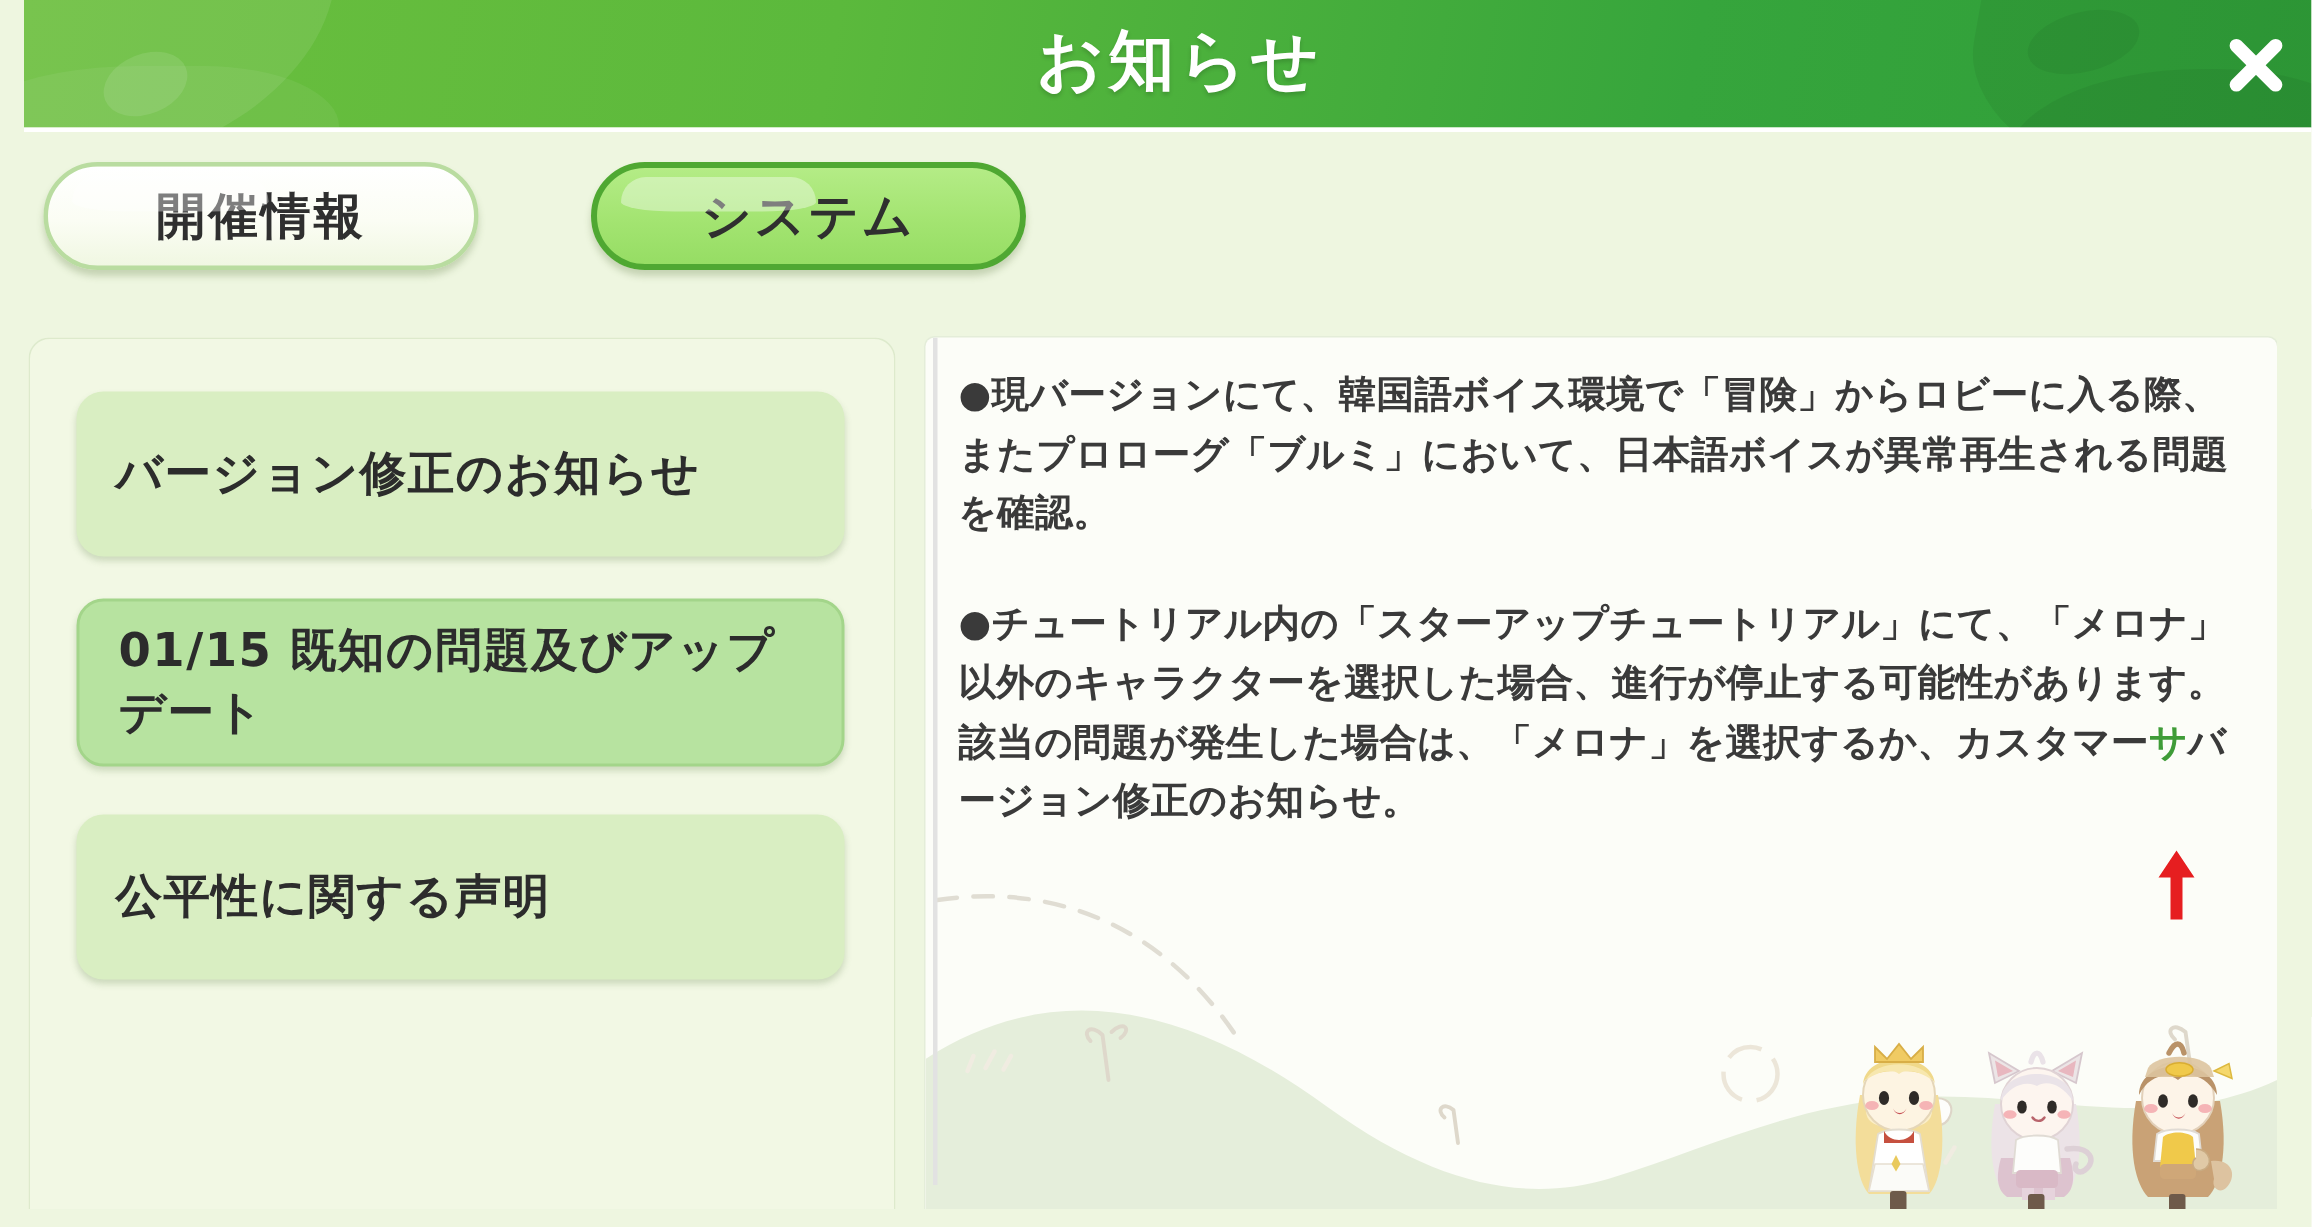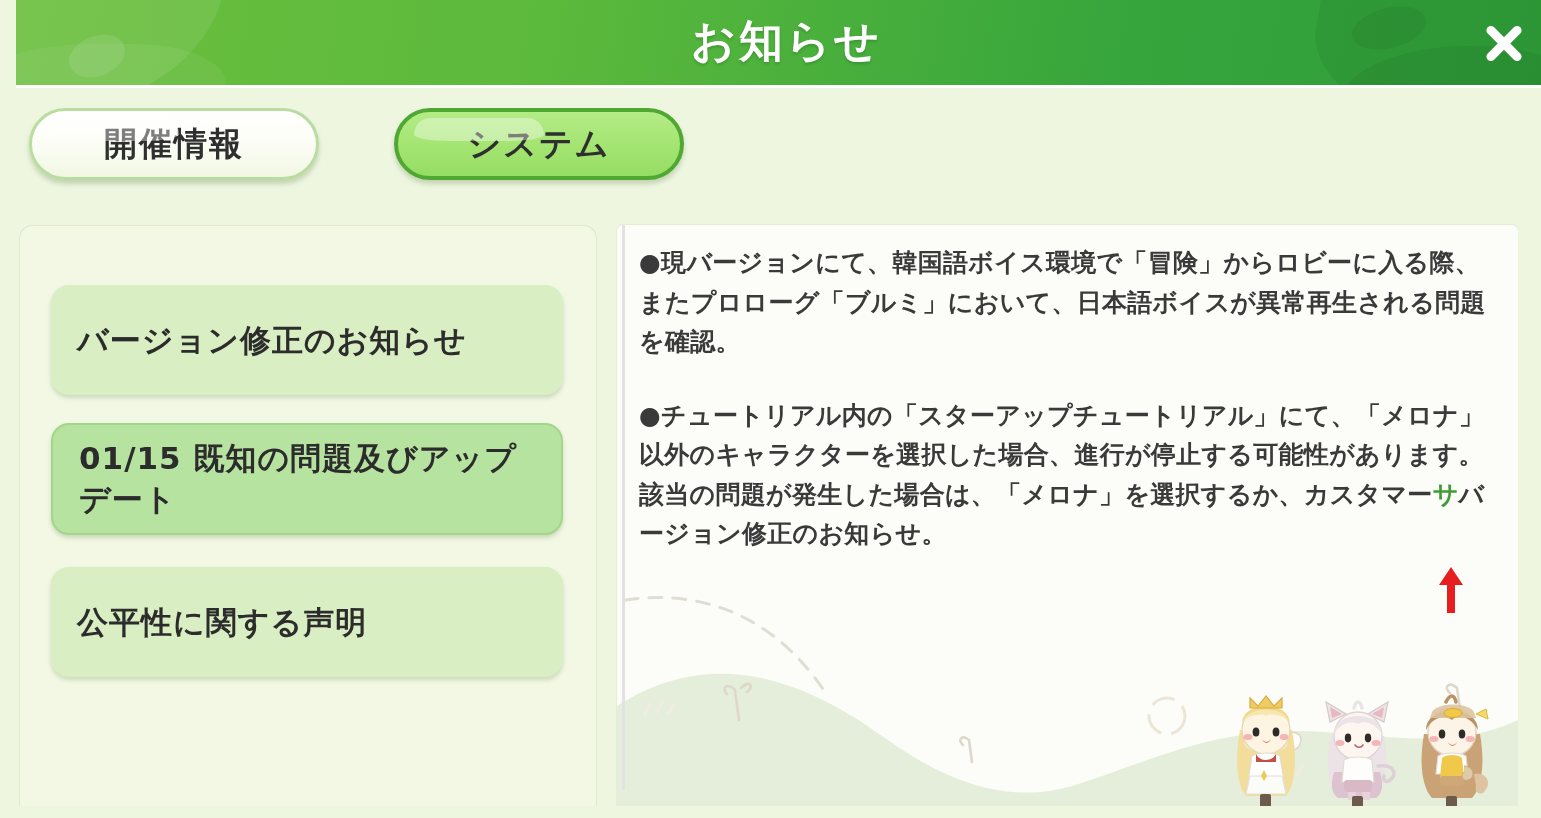--- a/index.html
+++ b/index.html
@@ -181,21 +181,20 @@
     display: flex;
     align-items: center;
     padding: 12px 26px;
     cursor: pointer;
     font-size: 31px;
     font-weight: bold;
     color: #2c2c2c;
     letter-spacing: 1px;
     line-height: 1.32;
     box-shadow: 0 3px 4px rgba(120,150,100,0.3);
-    margin-top: 24px;
   }
   .news-item.normal { background: #d9eec2; }
   .news-item.selected {
     background: #b7e3a0;
     border: 2px solid #a3d58a;
   }
   #news-0 { top: 36px;  height: 110px; }
   #news-1 { top: 174px; height: 112px; }
   #news-2 { top: 318px; height: 110px; }
   #news-3 { top: 452px; height: 110px; }

